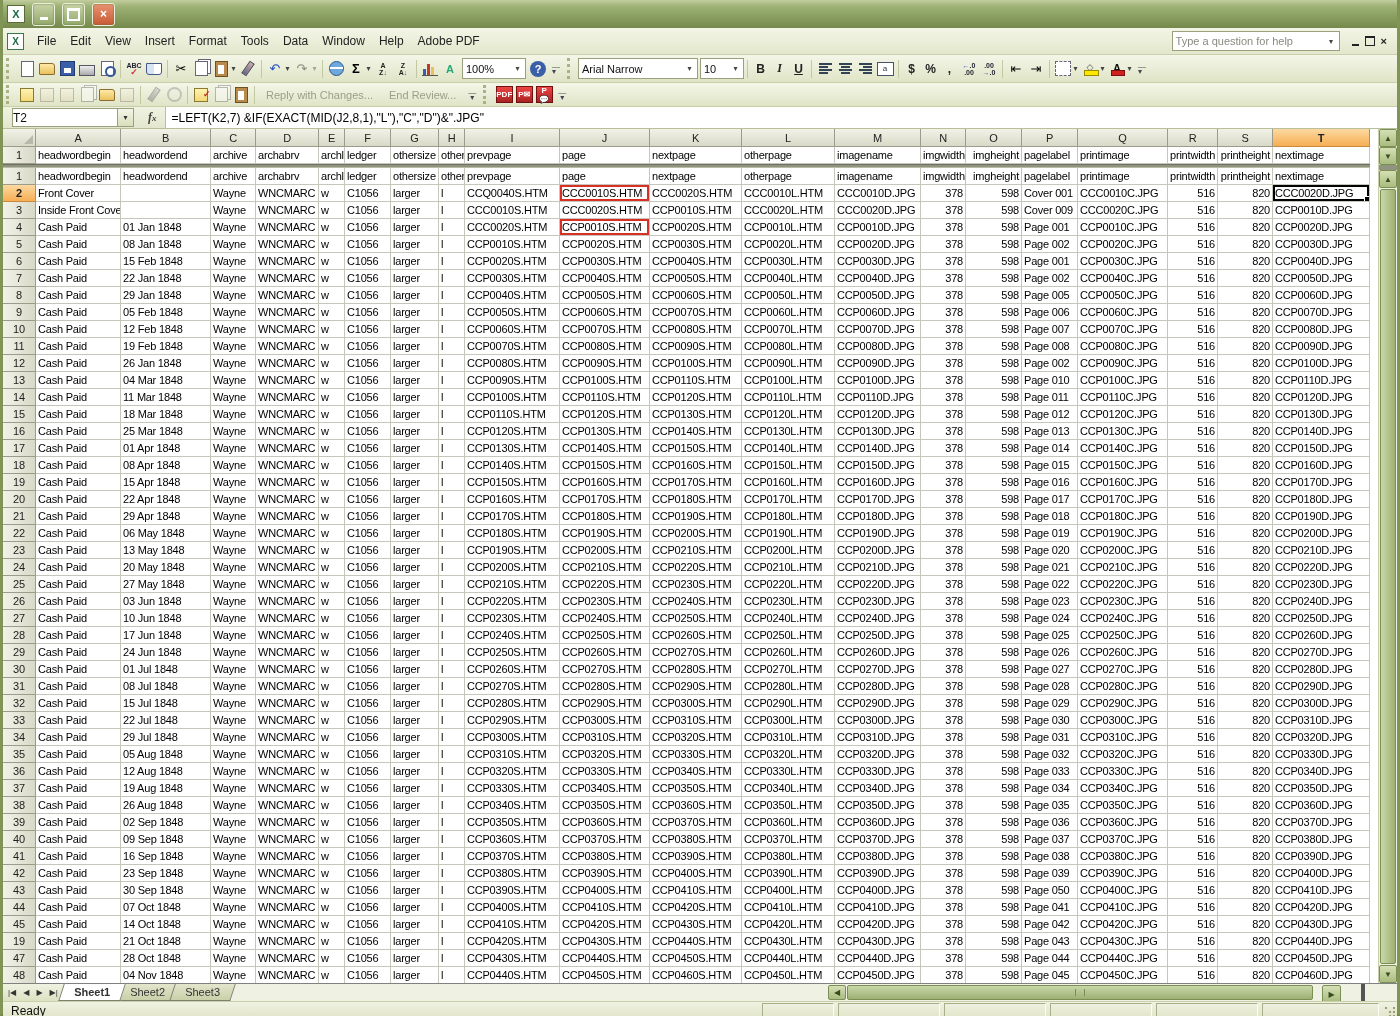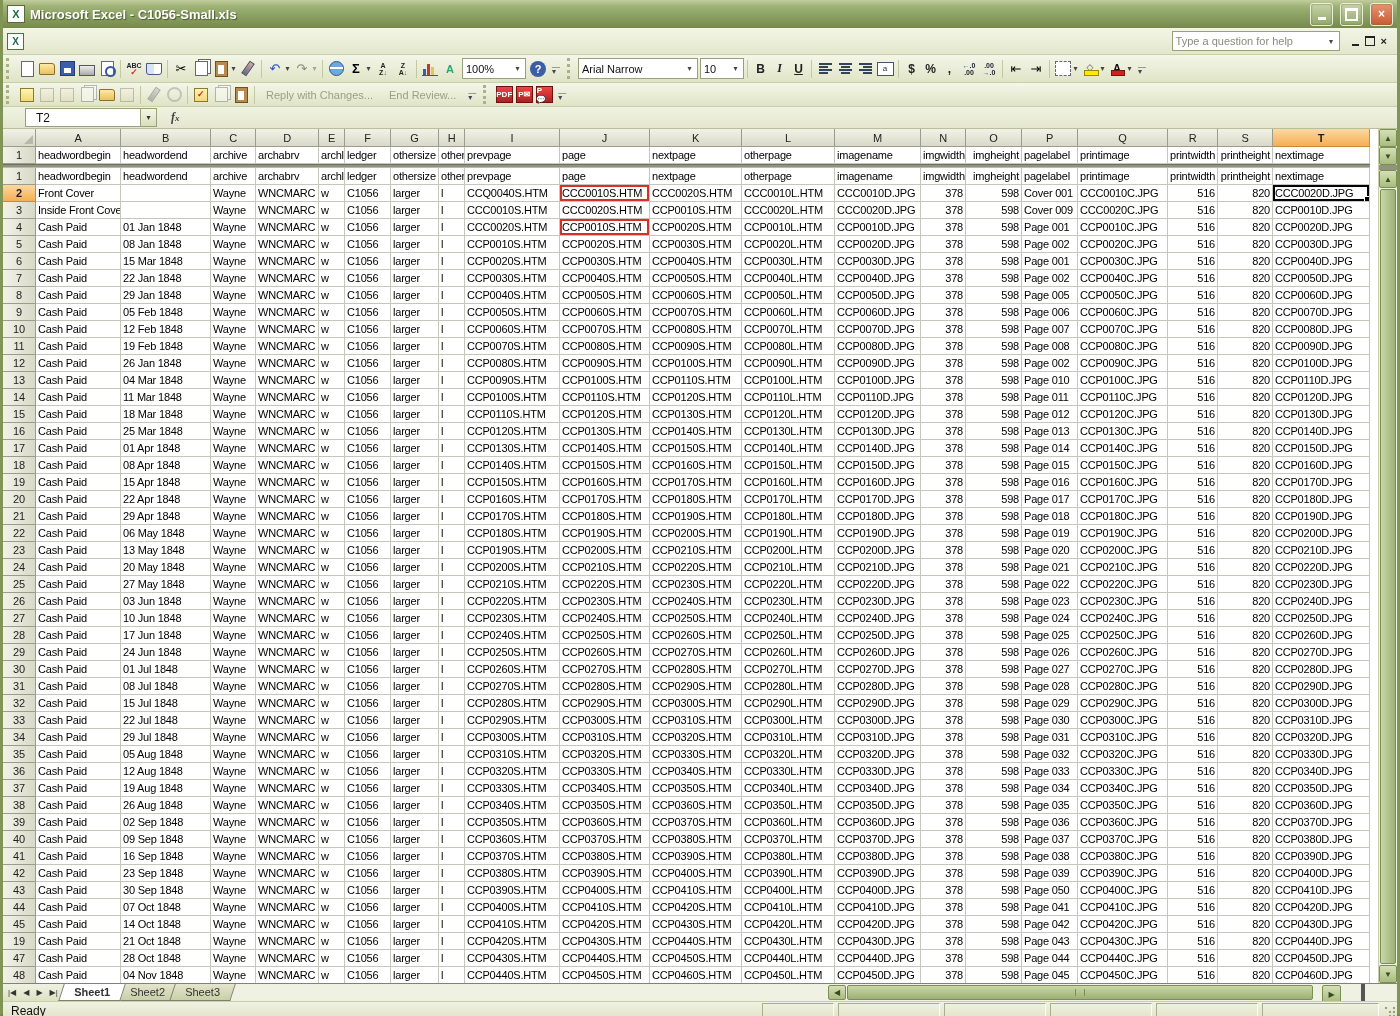--- a/index.html
+++ b/index.html
@@ -26,21 +26,21 @@
   .help-box{margin-left:auto;width:160px;height:18px;background:#fff;border:1px solid #9aa07c;
     display:flex;align-items:center;font-size:11px;color:#8a8a80;padding:0 3px;justify-content:space-between;}
   .mini-win{display:flex;gap:6px;margin:0 6px 0 10px;align-items:center;color:#222;}
   .mini-win span{font-size:11px;font-weight:bold;}
   .mw-min{width:7px;height:2px;background:#222;margin-top:7px;}
   .mw-res{width:8px;height:7px;border:1px solid #222;border-top-width:2px;}
   
   .toolbar{display:flex;align-items:center;background:linear-gradient(180deg,#F4F6E8,#E0E4C6);
     border-bottom:1px solid #C9CFA8;}
   .tb1{height:27px;}
-  .tb2{height:23px;}
+  .tb2{height:23px;text-align:center;}
   .grip{width:5px;height:80%;margin:0 3px;border-left:3px dotted #A9B185;}
   .sep{width:1px;height:18px;background:#C2C8A0;margin:0 3px;}
   .icn{width:20px;height:20px;display:flex;align-items:center;justify-content:center;
     font-size:13px;flex:none;position:relative;}
   .icn.small{height:27px;}
   .dd{font-size:8px;color:#444;margin-left:-2px;width:9px;text-align:center;}
   .dis{opacity:.42;filter:grayscale(70%);}
   .pg{width:11px;height:14px;background:#fff;border:1px solid #667;}
   .pg2{width:11px;height:13px;background:#fff;border:1px solid #667;box-shadow:3px -2px 0 -1px #fff,3px -2px 0 0 #667;}
   .folder{width:14px;height:10px;background:linear-gradient(#FFE9A6,#E8C25C);border:1px solid #8a6d2f;border-radius:1px 3px 1px 1px;}
@@ -90,21 +90,21 @@
   .note{width:12px;height:12px;background:linear-gradient(#FFF3B0,#F2D878);border:1px solid #8a7a2f;}
   .note.red::after{content:"✓";color:#C22;font-size:9px;font-weight:bold;position:absolute;margin-left:2px;}
   .circ{width:11px;height:11px;border:2px solid #889;border-radius:50%;}
   .pdficon{width:15px;height:15px;background:linear-gradient(#E44,#A22);color:#fff;font-size:8px;font-weight:bold;
     display:flex;align-items:center;justify-content:center;border:1px solid #701010;}
   .rev-label{font-size:11px;color:#9aA088;padding:0 8px;}
   
   .formulabar{height:21px;display:flex;align-items:center;background:linear-gradient(180deg,#F0F2E2,#E4E7CE);
     border-bottom:1px solid #B9BF9B;font-size:12px;}
   .namebox{width:104px;height:17px;background:#fff;border:1px solid #9aa07c;display:flex;align-items:center;
-    padding-left:10px;margin-left:22px;color:#111;}
+    padding-left:0;margin-left:9px;color:#111;}
   .name-dd{width:15px;height:17px;border:1px solid #9aa07c;border-left:none;background:linear-gradient(#F4F6E8,#D9DEBB);
     font-size:8px;display:flex;align-items:center;justify-content:center;color:#333;}
   .fx{font-family:"Liberation Serif",serif;font-style:italic;font-weight:bold;color:#444;margin:0 8px 0 14px;}
   .formula-field{flex:1;height:100%;background:#fff;border-left:1px solid #B9BF9B;display:flex;align-items:center;
     padding-left:6px;color:#000;font-size:12px;}
   
   .gridwrap{position:relative;height:854px;background:#fff;overflow:hidden;}
   table.grid{border-collapse:separate;border-spacing:0;table-layout:fixed;width:1367px;
     font-size:11px;letter-spacing:-0.2px;color:#000;}
   table.grid td{padding:0 2px;white-space:nowrap;overflow:hidden;height:17px;line-height:16px;box-sizing:border-box;}
@@ -158,32 +158,43 @@
                radial-gradient(circle at 11px 7px,#9aa07c 1.2px,transparent 1.6px),
                radial-gradient(circle at 11px 3px,#9aa07c 1.2px,transparent 1.6px);}
 </style>
 </head>
 <body>
 
 <div class="window">
 
   <div class="titlebar">
     <div class="xl-icon">X</div>
-    <div class="title-text">Microsoft Excel - C1056-Small.xls</div>
     <div class="tb-btn">
         <span class="glyph-min"></span>
       </div>
     <div class="tb-btn">
         <span class="glyph-max"></span>
       </div>
     <div class="tb-btn close">×</div>
   </div>
 
   <div class="menubar">
     <div class="wb-icon">X</div>
+    <div style="display:flex">
+        <span class="menu-item">File</span>
+        <span class="menu-item">Edit</span>
+        <span class="menu-item">View</span>
+        <span class="menu-item">Insert</span>
+        <span class="menu-item">Format</span>
+        <span class="menu-item">Tools</span>
+        <span class="menu-item">Data</span>
+        <span class="menu-item">Window</span>
+        <span class="menu-item">Help</span>
+        <span class="menu-item">Adobe PDF</span>
+      </div>
     <div class="help-box">
       <span>Type a question for help</span>
       <span class="dd">▾</span>
     </div>
     <div class="mini-win">
       <span class="mw-min"></span>
       <span class="mw-res"></span>
       <span>×</span>
     </div>
   </div>
@@ -376,20 +387,21 @@
     <span class="icn small">
         <span class="pdficon">P💬</span>
       </span>
     <span class="ovf">—<br>▾</span>
   </div>
 
   <div class="formulabar">
     <div class="namebox">T2</div>
     <div class="name-dd">▾</div>
     <span class="fx">f<span style="font-size:9px">x</span></span>
+    <div class="formula-field">=LEFT(K2,7) &amp;IF(EXACT(MID(J2,8,1),"L"),"C","D")&amp;".JPG"</div>
   </div>
 
   <div class="gridwrap">
     <table class="grid" id="grid-table">
         <colgroup>
           <col style="width:33px">
           <col style="width:85px">
           <col style="width:90px">
           <col style="width:45px">
           <col style="width:63px">
@@ -573,21 +585,21 @@
             <td class="cell num">598</td>
             <td class="cell">Page 002</td>
             <td class="cell">CCP0020C.JPG</td>
             <td class="cell num">516</td>
             <td class="cell num">820</td>
             <td class="cell">CCP0030D.JPG</td>
           </tr>
           <tr style="height:17px">
             <td class="row-h">6</td>
             <td class="cell">Cash Paid</td>
-            <td class="cell">15 Mar 1848</td>
+            <td class="cell">15 Feb 1848</td>
             <td class="cell">Wayne</td>
             <td class="cell">WNCMARC</td>
             <td class="cell">w</td>
             <td class="cell">C1056</td>
             <td class="cell">larger</td>
             <td class="cell">l</td>
             <td class="cell">CCP0020S.HTM</td>
             <td class="cell">CCP0030S.HTM</td>
             <td class="cell">CCP0040S.HTM</td>
             <td class="cell">CCP0030L.HTM</td>

